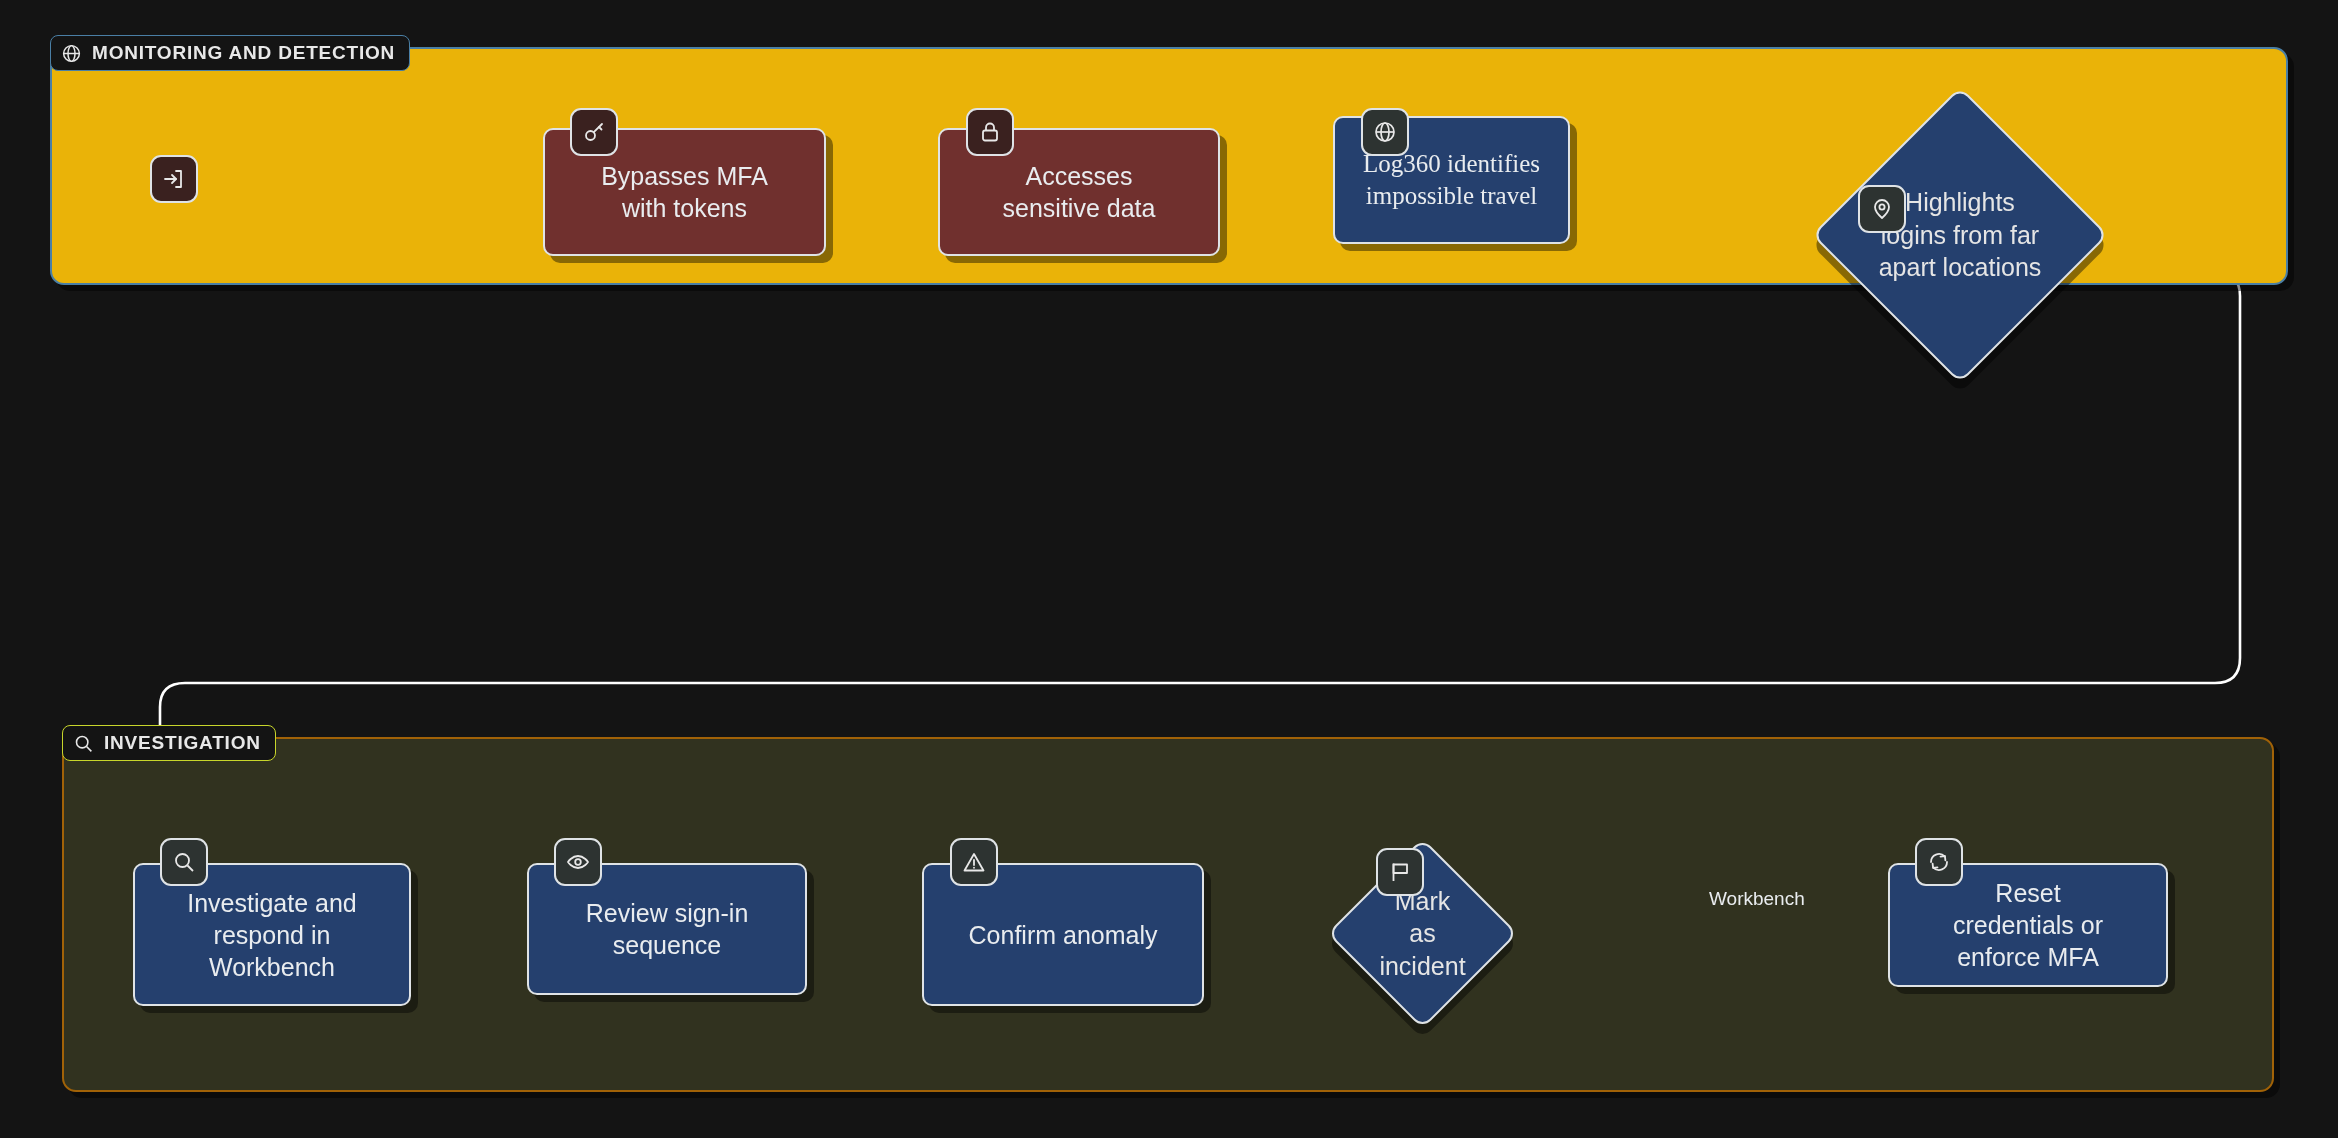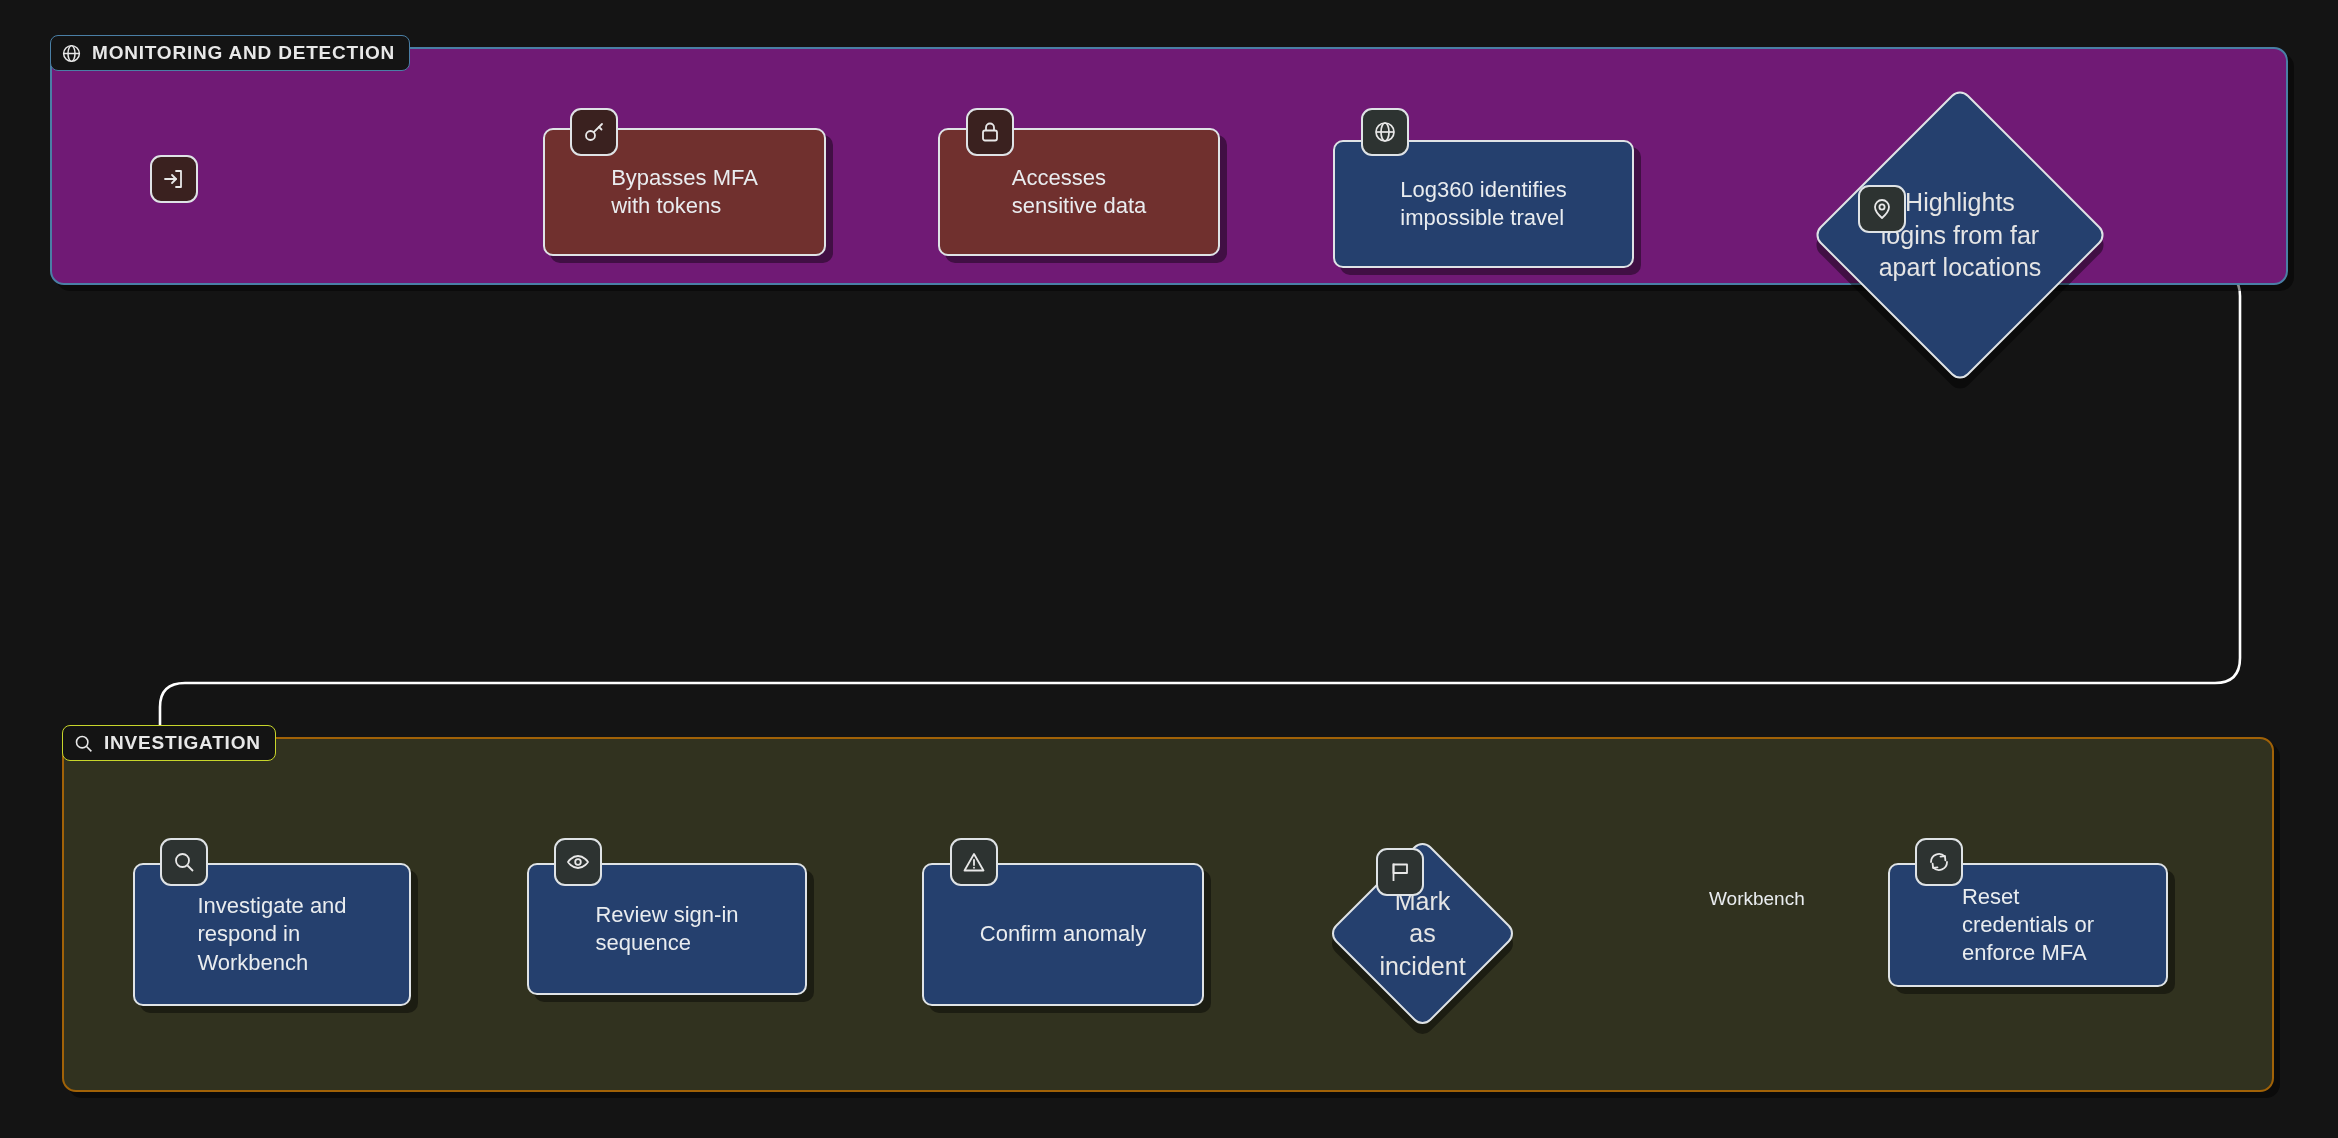--- a/index.html
+++ b/index.html
@@ -8,21 +8,21 @@
     font-family:"Liberation Sans","DejaVu Sans",sans-serif;
     background:#141414;
   }
   #canvas{position:absolute;inset:0;}
   svg#wires{position:absolute;left:0;top:0;width:2338px;height:1138px;pointer-events:none;}
 
   
   .group{position:absolute;border-radius:14px;box-sizing:border-box;}
   .group.monitoring{
     left:50px;top:47px;width:2238px;height:238px;
-    background:#701a75;border:2px solid #4a7fa5;
+    background:#eab308;border:2px solid #4a7fa5;
     box-shadow:6px 6px 0 rgba(0,0,0,.45);
   }
   .group.investigation{
     left:62px;top:737px;width:2212px;height:355px;
     background:#31321f;border:2px solid #a16207;
     box-shadow:6px 6px 0 rgba(0,0,0,.45);
   }
   .group-label{
     position:absolute;display:flex;align-items:center;gap:10px;
     background:#141414;border-radius:8px;
@@ -30,22 +30,22 @@
     font-size:19px;font-weight:bold;letter-spacing:.8px;color:#e8e8e8;
     white-space:nowrap;
   }
   .group.monitoring > .group-label{left:-2px;top:-14px;border:1px solid #4a7fa5;}
   .group.investigation > .group-label{left:-2px;top:-14px;border:1px solid #c8d62b;}
   .group-label svg{display:block;}
 
   
   .node{
     position:absolute;box-sizing:border-box;
-    display:flex;align-items:center;justify-content:center;
-    color:#e9ecef;font-size:22px;line-height:1.28;
+    display:flex;align-items:center;justify-content:center;text-align:center;
+    color:#e9ecef;font-size:25px;line-height:1.28;
     border:2px solid #dfe3e6;
     box-shadow:7px 7px 0 rgba(0,0,0,.42);
   }
   .node .lbl{padding:0 12px;white-space:pre-line;}
   .node.red{background:#70302e;}
   .node.blue{background:#25406e;}
   .node.rect{border-radius:10px;}
   .node.stadium{border-radius:110px/72px;}
 
   
@@ -167,21 +167,21 @@
   </div>
   <div class="badge redbadge" style="left:966px;top:108px;">
     <span>
       <svg width="24" height="24" viewBox="0 0 24 24" fill="none" stroke="#e8e8e8" stroke-width="1.8" stroke-linejoin="round">
         <rect x="5" y="10.5" width="14" height="10" rx="2"></rect>
         <path d="M8 10.5V7.5a4 4 0 0 1 8 0v3"></path>
       </svg>
     </span>
   </div>
 
-  <div class="node blue rect" style="left:1333px;top:140px;width:301px;height:128px;">
+  <div class="node blue rect" style="left:1333px;top:116px;width:237px;height:128px;font-family:Liberation Serif, serif;">
     <span class="lbl">Log360 identifies
 impossible travel</span>
   </div>
   <div class="badge" style="left:1361px;top:108px;">
     <span>
       <svg width="24" height="24" viewBox="0 0 24 24" fill="none" stroke="#e8e8e8" stroke-width="1.7">
         <circle cx="12" cy="12" r="9"></circle>
           <ellipse cx="12" cy="12" rx="4" ry="9"></ellipse>
         <line x1="3" y1="12" x2="21" y2="12"></line>
       </svg>

